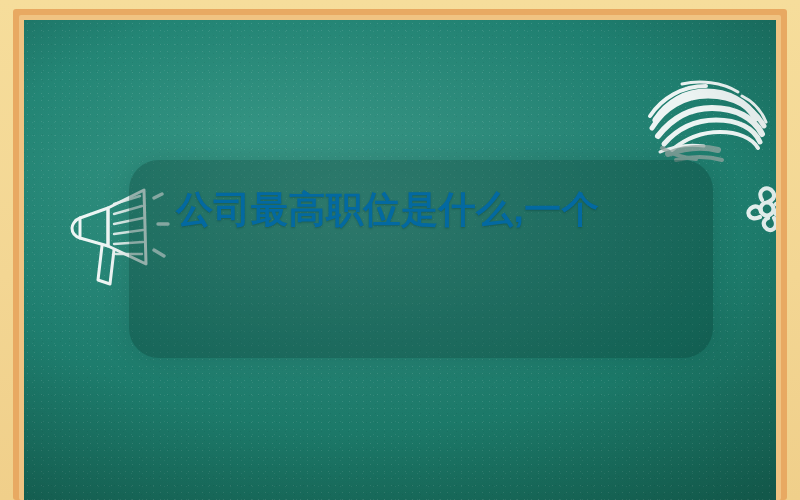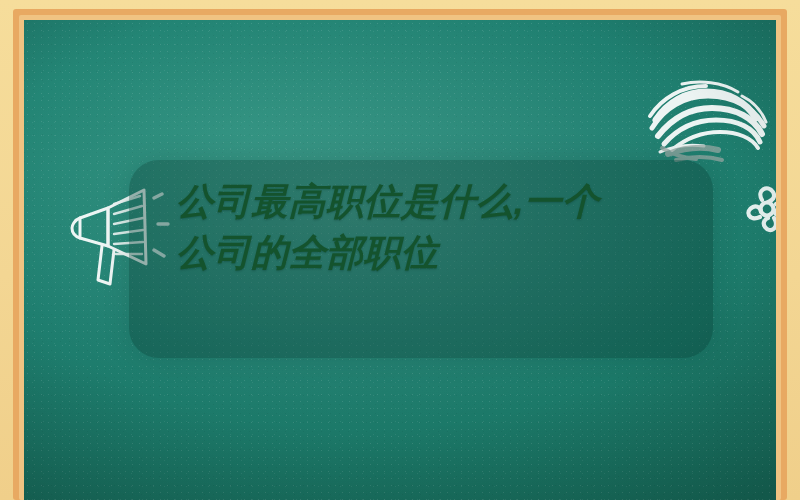--- a/index.html
+++ b/index.html
@@ -74,30 +74,29 @@
     height: 198px;
     background: rgba(8, 66, 56, 0.40);
     border-radius: 30px;
     box-shadow: 0 0 26px rgba(5,50,42,.18);
   }
 
   
   .headline {
     position: absolute;
     left: 176px;
-    top: 176px;
+    top: 184px;
     width: 500px;
-    color: #14532d;
+    color: #0369a1;
     font-size: 37px;
     line-height: 51px;
     font-weight: 700;
     letter-spacing: .5px;
     text-shadow: 0 1px 2px rgba(0,40,32,.28);
     white-space: pre-wrap;
-    font-style: italic;
   }
 
   
   .chalk { position: absolute; pointer-events: none; }
   .chalk svg { display: block; overflow: visible; }
 
   .doodle-megaphone { left: 44px;  top: 152px;  width: 104px; height: 126px; opacity: .92; }
   .doodle-cloud     { left: 618px; top: 42px;   width: 136px; height: 112px; opacity: .97; }
   .doodle-flower-1  { left: 714px; top: 160px;  width: 58px;  height: 58px;  opacity: .88; }
   .doodle-flower-2  { left": 0; left: 724px; top: 230px;  width: 48px;  height: 48px;  opacity: .80; }
@@ -234,21 +233,21 @@
             <path d="M58 50 L78 34"></path>
           <path d="M58 54 L72 38"></path>
         </g>
       </svg>
     </div>
 
     <div class="text-panel"></div>
 
   </div>
 
-  <div class="headline"><span>公司最高职位是什么,一个</span><br><span>公司的全部职位</span></div>
+  <div class="headline"><span>公司最高职位是什么,一个</span><br></div>
 
   <div class="floor-strip"></div>
   <div class="floor-pink"></div>
 
   <div class="obj ruler">
     <svg viewBox="0 0 36 130">
       <g transform="rotate(9 18 65)">
         <rect x="8" y="2" width="20" height="126" rx="3" fill="#cfa36a"></rect>
         <rect x="8" y="2" width="7" height="126" rx="3" fill="#dcb57e"></rect>
         <g stroke="#8c6230" stroke-width="1.3">

